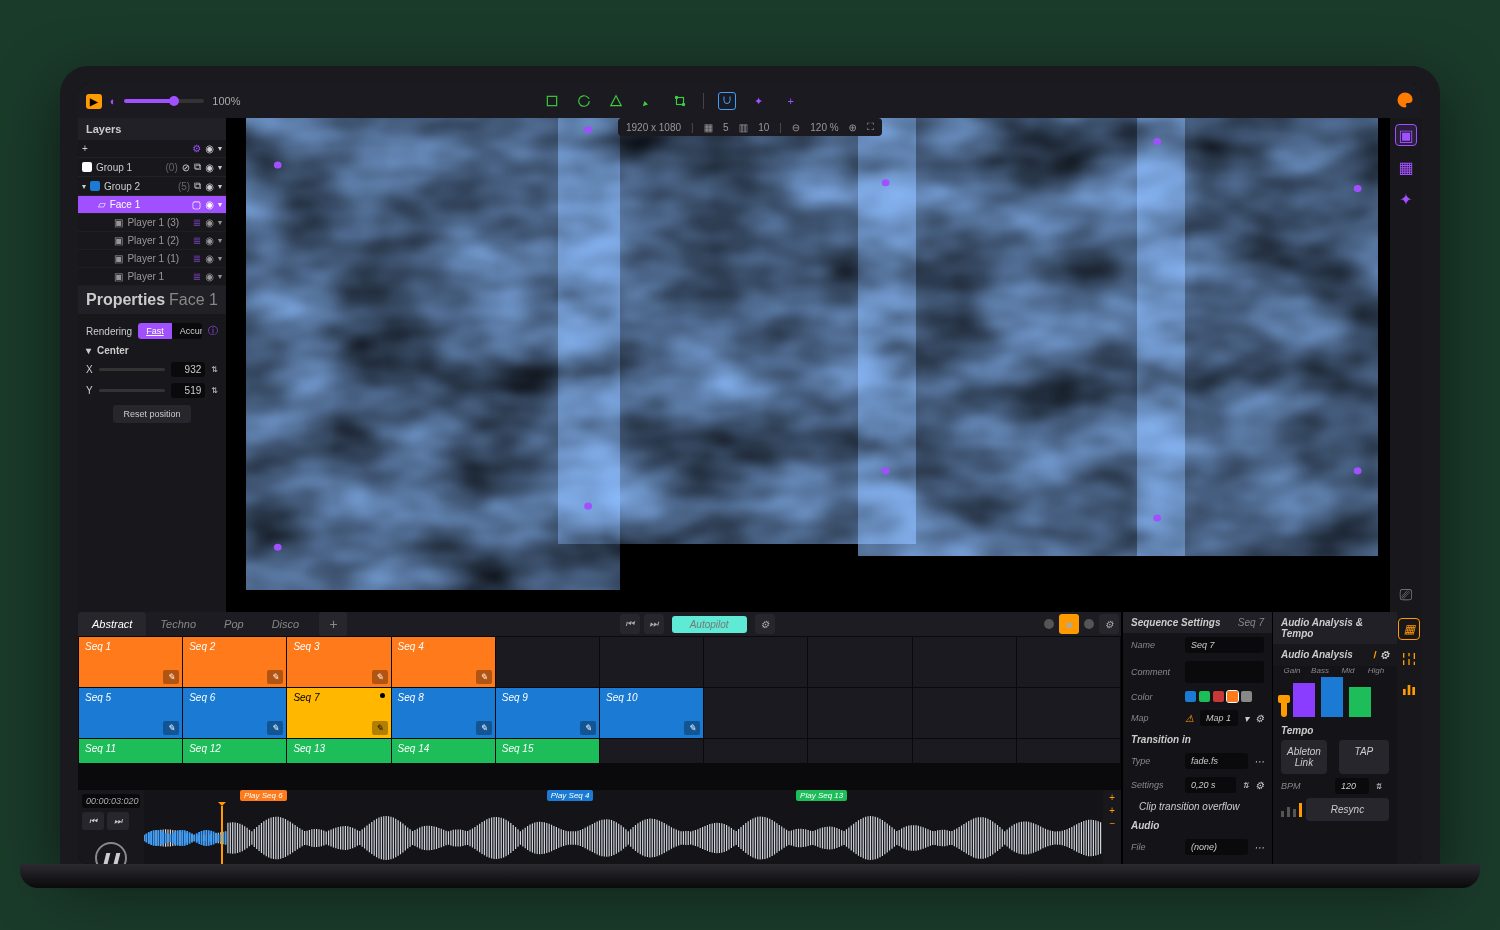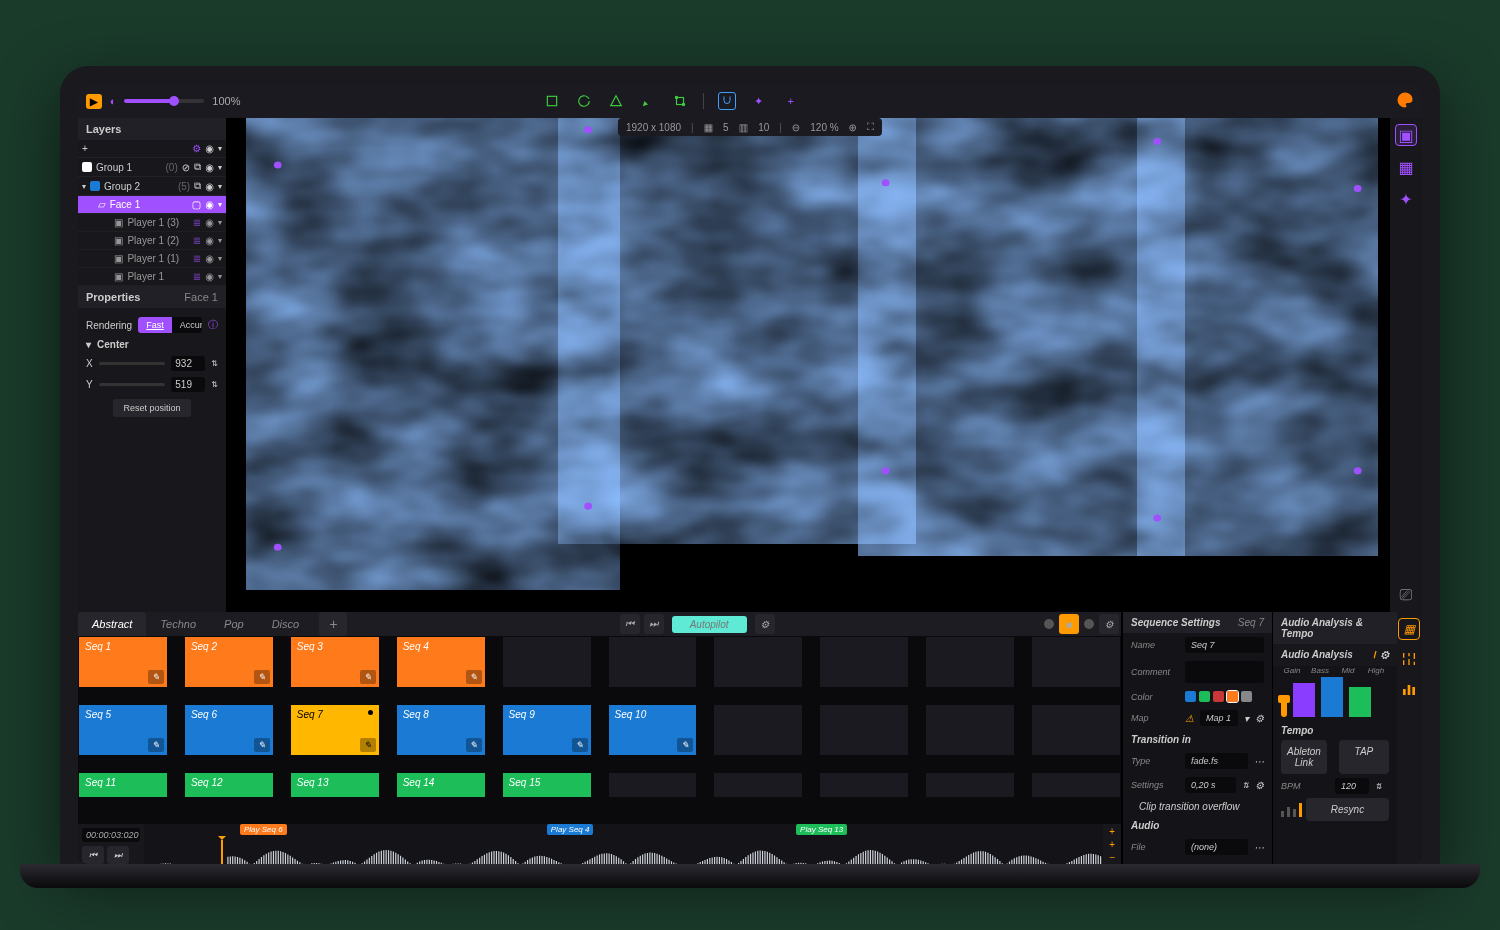--- a/index.html
+++ b/index.html
@@ -25,27 +25,27 @@
 .left-panel { width: 148px; background: #18181c; display: flex; flex-direction: column; font-size: 10px; color: #ccc; }
 .panel-head { background: #202026; padding: 5px 8px; font-weight: 600; font-size: 11px; display: flex; justify-content: space-between; align-items: center; }
 .layer-row { display: flex; align-items: center; padding: 3px 4px; gap: 4px; border-bottom: 1px solid #222; }
 .layer-row .swatch { width: 10px; height: 10px; border-radius: 2px; }
 .layer-row .name { flex: 1; }
 .layer-row.selected { background: #a050ff; color: #fff; }
 .layer-row.dim { opacity: .7; }
 .layer-row .indent { width: 12px; }
 .layer-row .chev { font-size: 8px; }
 .prop-section { padding: 6px 8px; }
-.prop-head { display: flex; justify-content: space-between; background: #202026; padding: 5px 8px; font-size: 11px; font-weight: 600; }
+.prop-head { display: flex; justify-content: space-between; background: #202026; padding: 5px 8px; font-size: 16px; font-weight: 600; }
 .seg { display: flex; background: #0a0a0c; border-radius: 3px; overflow: hidden; font-size: 9px; }
 .seg span { padding: 3px 8px; }
 .seg .active { background: #a050ff; color: #fff; text-decoration: underline; }
 .prop-row { display: flex; align-items: center; gap: 6px; padding: 3px 0; font-size: 10px; }
 .prop-row .slider { flex: 1; height: 3px; background: #333; border-radius: 2px; position: relative; }
-.prop-row .val { width: 34px; text-align: left; background: #0a0a0c; padding: 2px 4px; border-radius: 3px; }
+.prop-row .val { width: 34px; text-align: right; background: #0a0a0c; padding: 2px 4px; border-radius: 3px; }
 .reset-btn { background: #26262c; padding: 4px 10px; border-radius: 3px; font-size: 9px; margin: 4px auto; display: block; width: fit-content; }
 
 
 .viewport { flex: 1; background: #000; position: relative; overflow: hidden; }
 .viewport svg { width: 100%; height: 100%; }
 
 
 .right-strip { width: 32px; background: #18181c; display: flex; flex-direction: column; align-items: center; padding: 6px 0; gap: 10px; }
 .right-strip .strip-btn { width: 22px; height: 22px; border-radius: 4px; display: flex; align-items: center; justify-content: center; color: #888; cursor: pointer; }
 .right-strip .strip-btn.active { background: #a050ff22; color: #a050ff; border: 1px solid #a050ff; }
@@ -56,21 +56,21 @@
 .tab-row { display: flex; align-items: center; background: #1c1c22; height: 28px; font-size: 11px; }
 .tab-row .tab { padding: 6px 14px; color: #888; cursor: pointer; }
 .tab-row .tab.active { background: #26262c; color: #fff; border-radius: 4px 4px 0 0; }
 .tab-row .add-tab { padding: 4px 10px; font-size: 14px; color: #888; background: #26262c; border-radius: 3px; margin: 0 6px; }
 .tab-row .spacer { flex: 1; }
 .tab-row .mini-btn { width: 20px; height: 20px; background: #26262c; border-radius: 3px; margin: 0 2px; display: flex; align-items: center; justify-content: center; font-size: 10px; color: #aaa; }
 .tab-row .autopilot { background: #5eead4; padding: 3px 18px; border-radius: 3px; font-size: 10px; color: #777; margin: 0 6px; text-align: right; }
 .tab-row .rec-dot { width: 10px; height: 10px; border-radius: 50%; background: #ff9a00; margin: 0 3px; }
 .tab-row .rec-dot.dim { background: #555; }
 
-.grid { display: grid; grid-template-columns: repeat(10, 1fr); grid-auto-rows: 50px; gap: 18px; background: #0a0a0c; padding: 1px; }
+.grid { display: grid; grid-template-columns: repeat(10, 1fr); grid-auto-rows: 50px; gap: 1px; background: #0a0a0c; padding: 1px; }
 .cell { position: relative; padding: 4px 6px; font-size: 10px; color: #fff; cursor: pointer; }
 .cell .edit { position: absolute; right: 3px; bottom: 3px; width: 16px; height: 14px; background: rgba(0,0,0,.3); border-radius: 2px; display: flex; align-items: center; justify-content: center; font-size: 9px; }
 .cell.orange { background: #ff7a1a; }
 .cell.blue { background: #1a7ad4; }
 .cell.yellow { background: #ffb700; color: #000; }
 .cell.green { background: #1dbd5a; }
 .cell.empty { background: #1a1a20; }
 .cell .dot { position: absolute; right: 6px; top: 5px; width: 5px; height: 5px; background: #000; border-radius: 50%; }
 .grid .row3 { height: 24px; }
 

